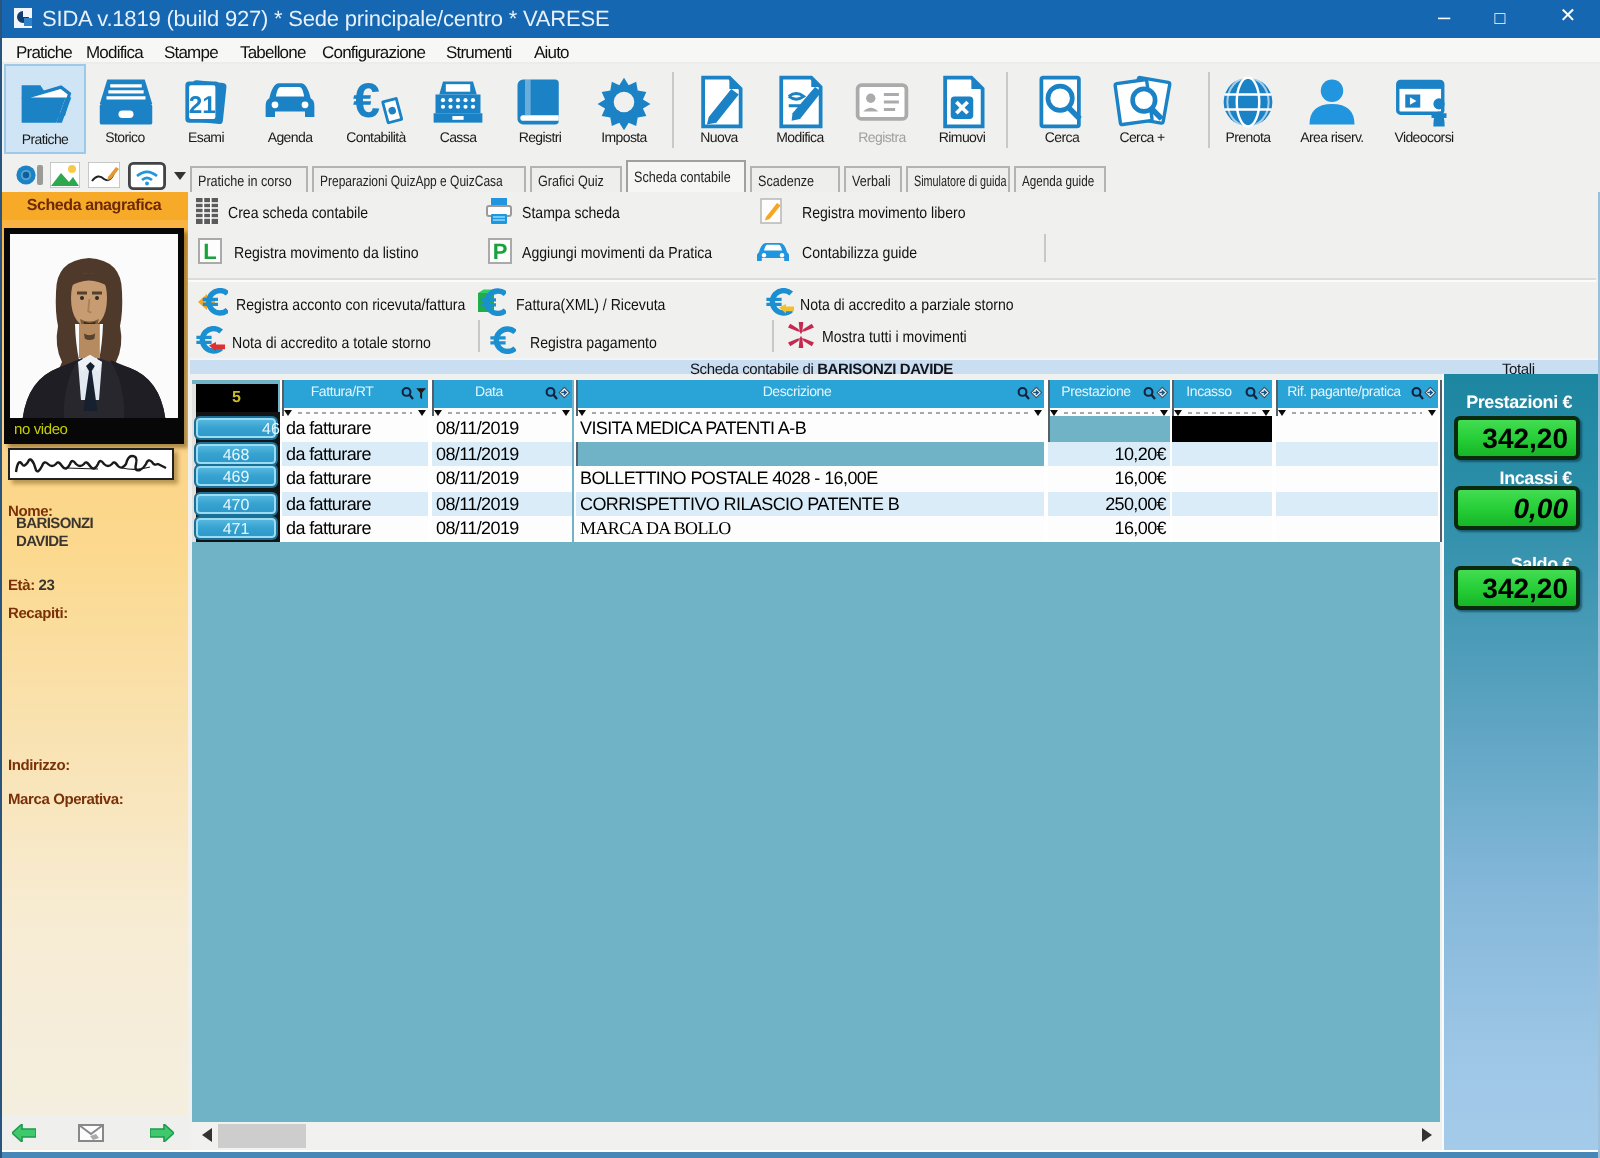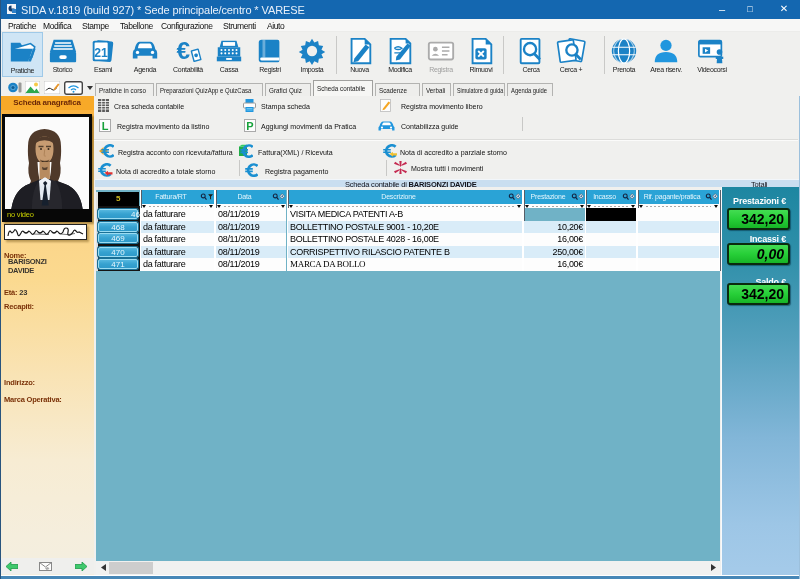--- a/index.html
+++ b/index.html
@@ -582,21 +582,20 @@
     <div class="dcell r1" style="left:45px; top:30.5px; width:73px; padding-left:2px;">da fatturare</div>
     <div class="dcell r0" style="left:45px; top:43px; width:73px; padding-left:2px;">da fatturare</div>
     <div class="dcell r1" style="left:45px; top:55.5px; width:73px; padding-left:2px;">da fatturare</div>
     <div class="dcell r0" style="left:45px; top:68px; width:73px; padding-left:2px;">da fatturare</div>
     <div class="dcell r0" style="left:120px; top:18px; width:70px; padding-left:2px;">08/11/2019</div>
     <div class="dcell r1" style="left:120px; top:30.5px; width:70px; padding-left:2px;">08/11/2019</div>
     <div class="dcell r0" style="left:120px; top:43px; width:70px; padding-left:2px;">08/11/2019</div>
     <div class="dcell r1" style="left:120px; top:55.5px; width:70px; padding-left:2px;">08/11/2019</div>
     <div class="dcell r0" style="left:120px; top:68px; width:70px; padding-left:2px;">08/11/2019</div>
     <div class="dcell r0" style="left:192px; top:18px; width:234px; padding-left:2px;">VISITA MEDICA PATENTI A-B</div>
-    <div class="dcell r1" style="left:192px; top:30.5px; width:234px; padding-left:2px;">BOLLETTINO POSTALE 9001 - 10,20E</div>
     <div class="dcell r0" style="left:192px; top:43px; width:234px; padding-left:2px;">BOLLETTINO POSTALE 4028 - 16,00E</div>
     <div class="dcell r1" style="left:192px; top:55.5px; width:234px; padding-left:2px;">CORRISPETTIVO RILASCIO PATENTE B</div>
     <div class="dcell r0" style="left:192px; top:68px; width:234px; padding-left:2px;font-family:Liberation Serif, serif;">MARCA DA BOLLO</div>
     <div class="dcell r0 num" style="left:428px; top:18px; width:61px; padding-right:13px;margin-top:16px;">50,00€</div>
     <div class="dcell r1 num" style="left:428px; top:30.5px; width:61px; padding-right:2px;">10,20€</div>
     <div class="dcell r0 num" style="left:428px; top:43px; width:61px; padding-right:2px;">16,00€</div>
     <div class="dcell r1 num" style="left:428px; top:55.5px; width:61px; padding-right:2px;">250,00€</div>
     <div class="dcell r0 num" style="left:428px; top:68px; width:61px; padding-right:2px;">16,00€</div>
     <div class="dcell" style="left:490px; top:18px; width:50px; background:#000;"></div>
     <div class="dcell r1" style="left:490px; top:30.5px; width:50px;"></div>

